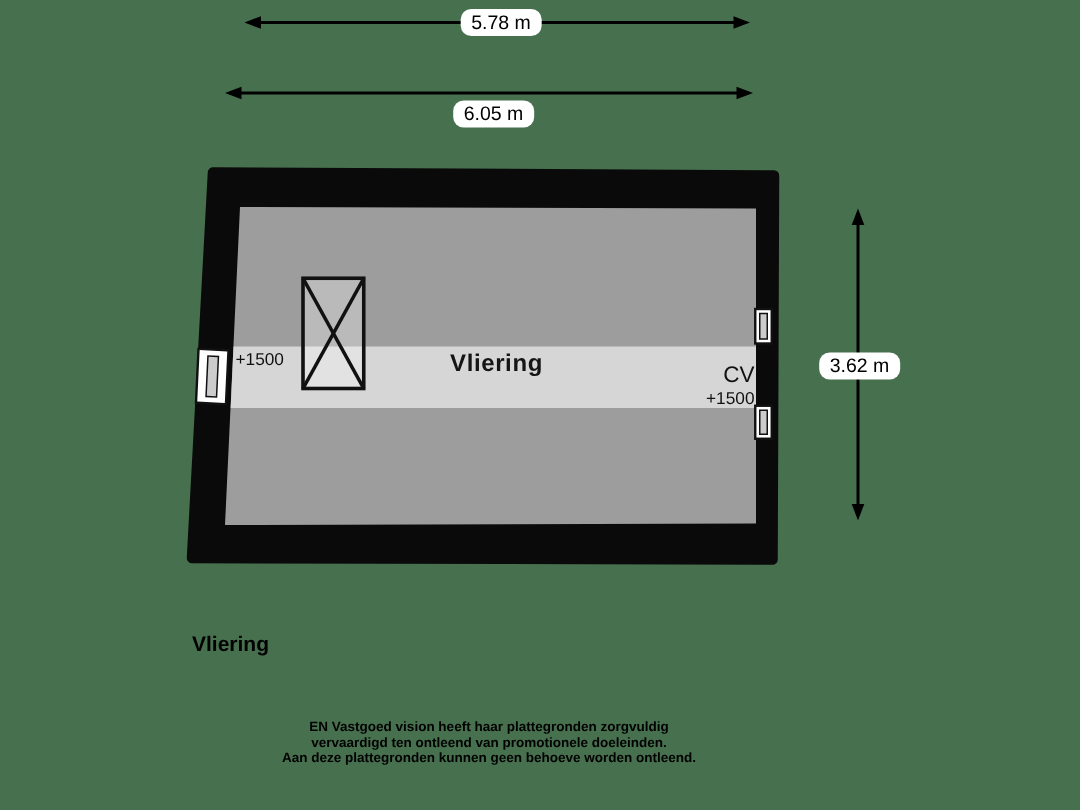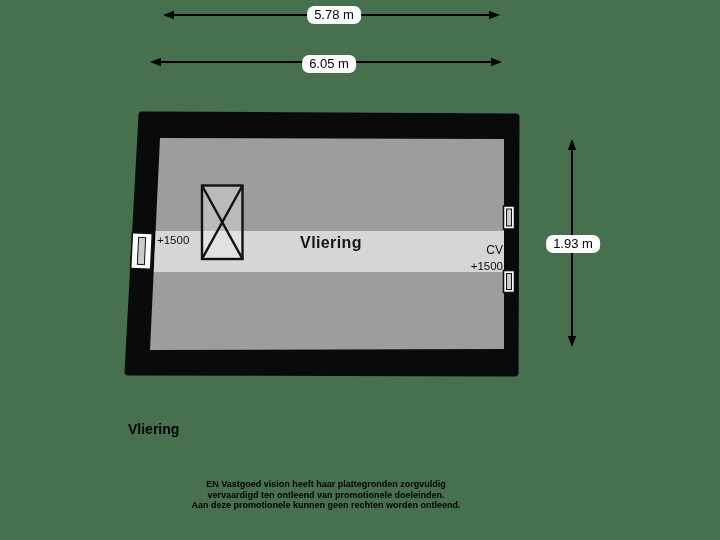--- a/index.html
+++ b/index.html
@@ -45,21 +45,21 @@
   .level-left{
     left:157px;top:240px;
     transform:translateY(-50%);
     font-size:11.5px;
     color:#111;
   }
   .cv-label{
     left:433px;top:250px;width:70px;
     transform:translateY(-50%);
     text-align:right;
-    font-size:12px;
+    font-size:15px;
     color:#111;
   }
   .level-right{
     left:433px;top:266px;width:70px;
     transform:translateY(-50%);
     text-align:right;
     font-size:11.5px;
     color:#111;
   }
   .floor-title{
@@ -124,29 +124,29 @@
       <rect x="503.5" y="206" width="11" height="23" fill="var(--window-fill)" stroke="#111" stroke-width="1.6"></rect>
       <rect x="506.5" y="209" width="5" height="17" fill="var(--pane-fill)" stroke="#111" stroke-width="1"></rect>
     </g>
     <g>
       <rect x="503.5" y="270.5" width="11" height="22" fill="var(--window-fill)" stroke="#111" stroke-width="1.6"></rect>
       <rect x="506.5" y="273.5" width="5" height="16" fill="var(--pane-fill)" stroke="#111" stroke-width="1"></rect>
     </g>
   </svg>
 
   <div class="dim-pill" style="left:334px;top:15px;">5.78 m</div>
-  <div class="dim-pill" style="left:329px;top:64px;">6.05 m</div>
-  <div class="dim-pill" style="left:573px;top:244px;">1.93 m</div>
+  <div class="dim-pill" style="left:329px;top:76px;">6.05 m</div>
+  <div class="dim-pill" style="left:573px;top:244px;">3.62 m</div>
 
   <div class="txt room-label">Vliering</div>
   <div class="txt level-left">+1500</div>
   <div class="txt cv-label">CV</div>
   <div class="txt level-right">+1500</div>
 
   <div class="txt floor-title">Vliering</div>
 
   <div class="footer">
     <div>EN Vastgoed vision heeft haar plattegronden zorgvuldig</div>
     <div>vervaardigd ten ontleend van promotionele doeleinden.</div>
-    <div>Aan deze promotionele kunnen geen rechten worden ontleend.</div>
+    <div>Aan deze plattegronden kunnen geen behoeve worden ontleend.</div>
   </div>
 
 </div>
 
 </body></html>

